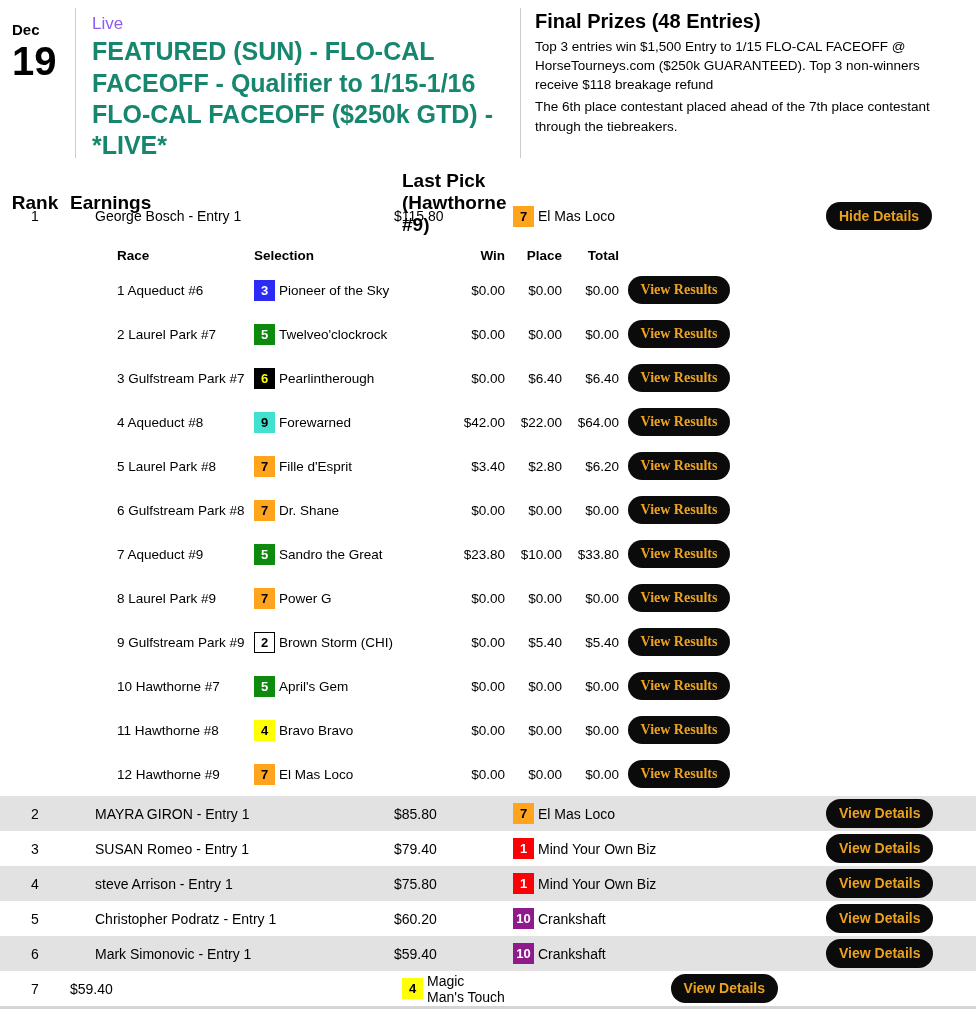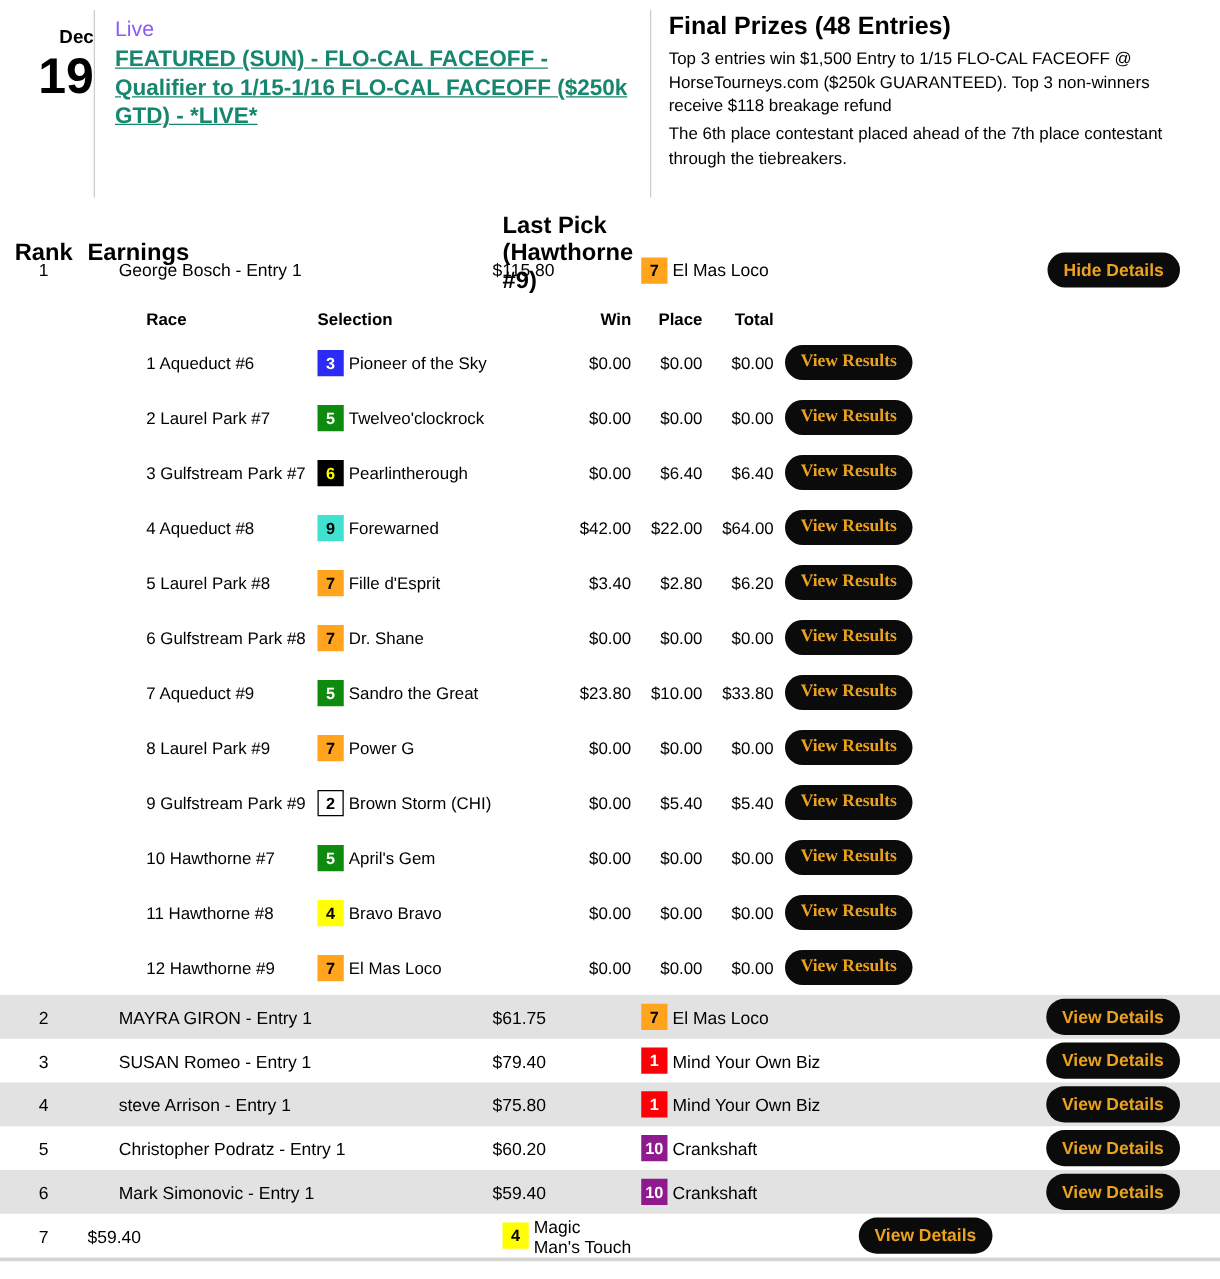--- a/index.html
+++ b/index.html
@@ -4,44 +4,44 @@
 <style>
   * { box-sizing: border-box; }
   html,body { margin:0; padding:0; background:#fff; }
   body {
     width:976px; height:1023px; overflow:hidden;
     font-family:"Liberation Sans", sans-serif; color:#000;
   }
 
   
   .top { display:flex; align-items:stretch; padding:8px 0 0 12px; height:158px; }
-  .date-block { width:63px; padding-top:14px; text-align:right; flex-shrink:0; }
+  .date-block { width:63px; padding-top:14px; text-align:left; flex-shrink:0; }
   .date-month { font-size:15px; font-weight:bold; line-height:1.1; }
   .date-day   { font-size:40px; font-weight:bold; line-height:1; margin-top:2px; }
   .title-block { border-left:1px solid #ccc; padding:6px 16px 0 16px; width:445px; flex-shrink:0; }
   .live-label { color:#8b5cf6; font-size:17px; line-height:1.2; }
-  .tourney-title { color:#17866E; font-size:18px; font-weight:bold; line-height:1.25; margin:2px 0 0;text-decoration:underline; }
+  .tourney-title { color:#17866E; font-size:25px; font-weight:bold; line-height:1.25; margin:2px 0 0; }
   .prize-block { border-left:1px solid #ccc; padding:2px 16px 0 14px; flex:1; }
   .prize-heading { font-size:20px; font-weight:bold; margin:0 0 4px; }
   .prize-text { font-size:13.5px; line-height:1.42; margin:0; max-width:445px; }
   .prize-note { margin-top:3px; }
 
   
   .leaderboard { border-bottom:3px solid #d5d5d5; }
   .lb-grid { display:grid; grid-template-columns:70px 324px 111px auto 150px; align-items:center; }
   .lb-header { height:20px; margin-top:12px; font-size:19px; font-weight:bold; }
   .lb-header .lastpick { padding-left:22px; }
 
   .player-row { height:35px; font-size:14px; }
   .player-row.first { height:52px; }
   .player-row.alt { background:#E2E2E2; }
   .cell.rank { text-align:center; }
   .cell.player { padding-left:25px; }
   .cell.lastpick { padding-left:8px; display:flex; align-items:center; }
-  .cell.btn-cell { text-align:right; padding-right:32px; white-space:nowrap; }
+  .cell.btn-cell { text-align:right; padding-right:48px; white-space:nowrap; }
 
   
   .race-grid { display:grid; grid-template-columns:137px 185px 66px 57px 57px 120px; align-items:center; padding-left:117px; }
   .race-header { height:26px; font-size:13.5px; font-weight:bold; }
   .race-row { height:44px; font-size:13.5px; }
   .rcell.win, .rcell.place, .rcell.total { text-align:right; }
   .rcell.selection { display:flex; align-items:center; }
   .rcell.btn-cell { text-align:center;font-family:Liberation Serif, serif; }
 
   
@@ -267,21 +267,21 @@
       <button class="pill-btn">View Results</button>
     </div>
   </div>
         </div>
     </section>
 
     <div id="player-rows-bottom">
         <div class="lb-grid player-row alt">
     <div class="cell rank">2</div>
     <div class="cell player">MAYRA GIRON - Entry 1</div>
-    <div class="cell earnings">$61.75</div>
+    <div class="cell earnings">$85.80</div>
     <div class="cell lastpick">
       <span class="badge" style="background: rgb(255, 164, 28); color: rgb(0, 0, 0); border: none;">7</span>
       <span class="horse">El Mas Loco</span>
     </div>
     <div class="cell btn-cell">
       <button class="pill-btn">View Details</button>
     </div>
   </div>
         <div class="lb-grid player-row">
     <div class="cell rank">3</div>

